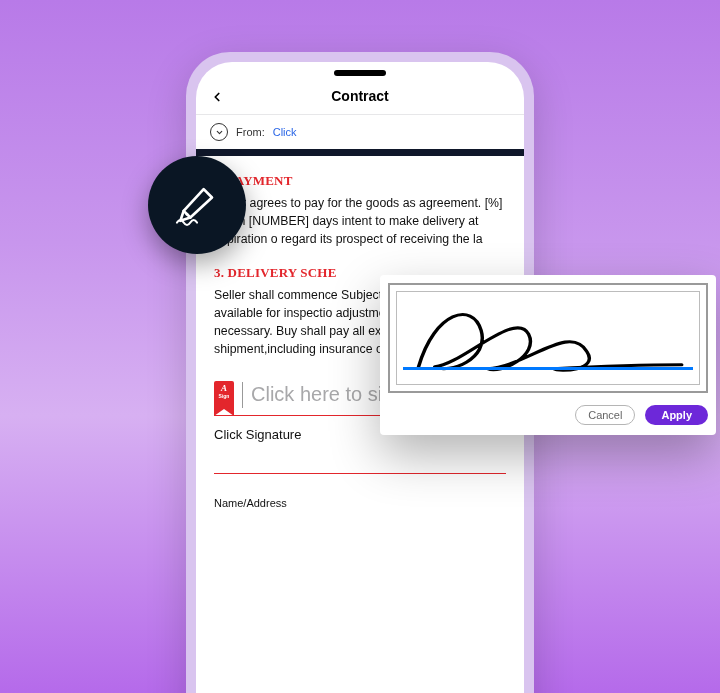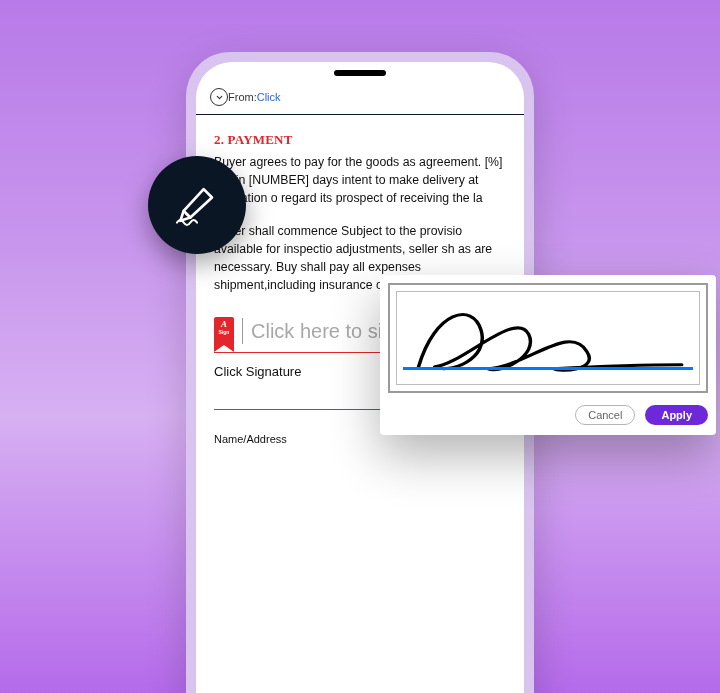--- a/index.html
+++ b/index.html
@@ -51,23 +51,24 @@
       left: 14px;
       top: 10px;
     }
     .title {
       font-weight: 600;
       font-size: 14px;
     }
     .from-row {
       display: flex;
       align-items: center;
+      gap: 8px;
       padding: 8px 14px;
       font-size: 11px;
-      border-bottom: 1px solid #0f172a;
+      border-bottom: 7px solid #0f172a;
     }
     .chev-circle {
       width: 18px; height: 18px;
       border: 1.5px solid #333;
       border-radius: 50%;
       display: flex; align-items: center; justify-content: center;
     }
     .from-label { color: #333; }
     .from-name { color: #2a66e6; }
     .content {
@@ -206,35 +207,44 @@
       cursor: pointer;
     }
   </style>
 </head>
 <body>
 
 <div class="phone">
   <div class="screen">
     <div class="notch"></div>
 
+    <div class="topbar">
+      <span class="back-chevron">
+        <svg width="14" height="14" viewBox="0 0 24 24" fill="none" stroke="#000" stroke-width="3" stroke-linecap="round" stroke-linejoin="round">
+            <polyline points="15 18 9 12 15 6"></polyline>
+          </svg>
+      </span>
+      <span class="title">Contract</span>
+    </div>
 
     <div class="from-row">
       <span class="chev-circle">
         <svg width="9" height="9" viewBox="0 0 24 24" fill="none" stroke="#333" stroke-width="3" stroke-linecap="round" stroke-linejoin="round">
             <polyline points="6 9 12 15 18 9"></polyline>
           </svg>
       </span>
       <span class="from-label">From:</span>
       <span class="from-name">Click</span>
     </div>
 
     <div class="content">
       <div class="section-title">2. PAYMENT</div>
       <div class="para">Buyer agrees to pay for the goods as agreement. [%] within [NUMBER] days intent to make delivery at expiration o regard its prospect of receiving the la</div>
 
+      <div class="section-title">3. DELIVERY SCHE</div>
       <div class="para">Seller shall commence Subject to the provisio available for inspectio adjustments, seller sh as are necessary. Buy shall pay all expenses shipment,including insurance on bot</div>
 
       <div class="sign-prompt">
         <div class="pdf-flag">
           <div style="font-family:serif;font-style:italic;font-size:9px;">A</div>
           <div style="font-size:5px;">Sign</div>
         </div>
         <div class="sign-divider"></div>
         <div class="sign-text">Click here to sign</div>
       </div>

